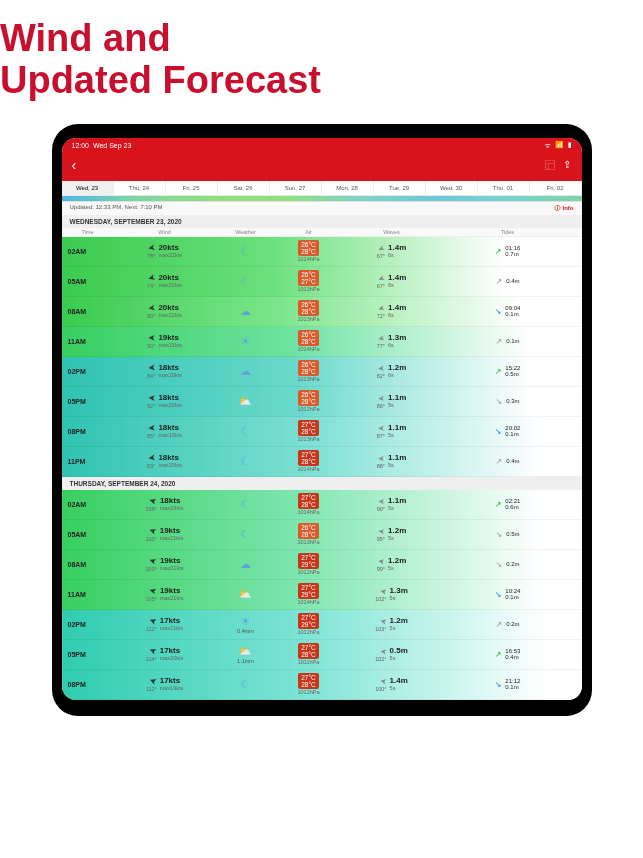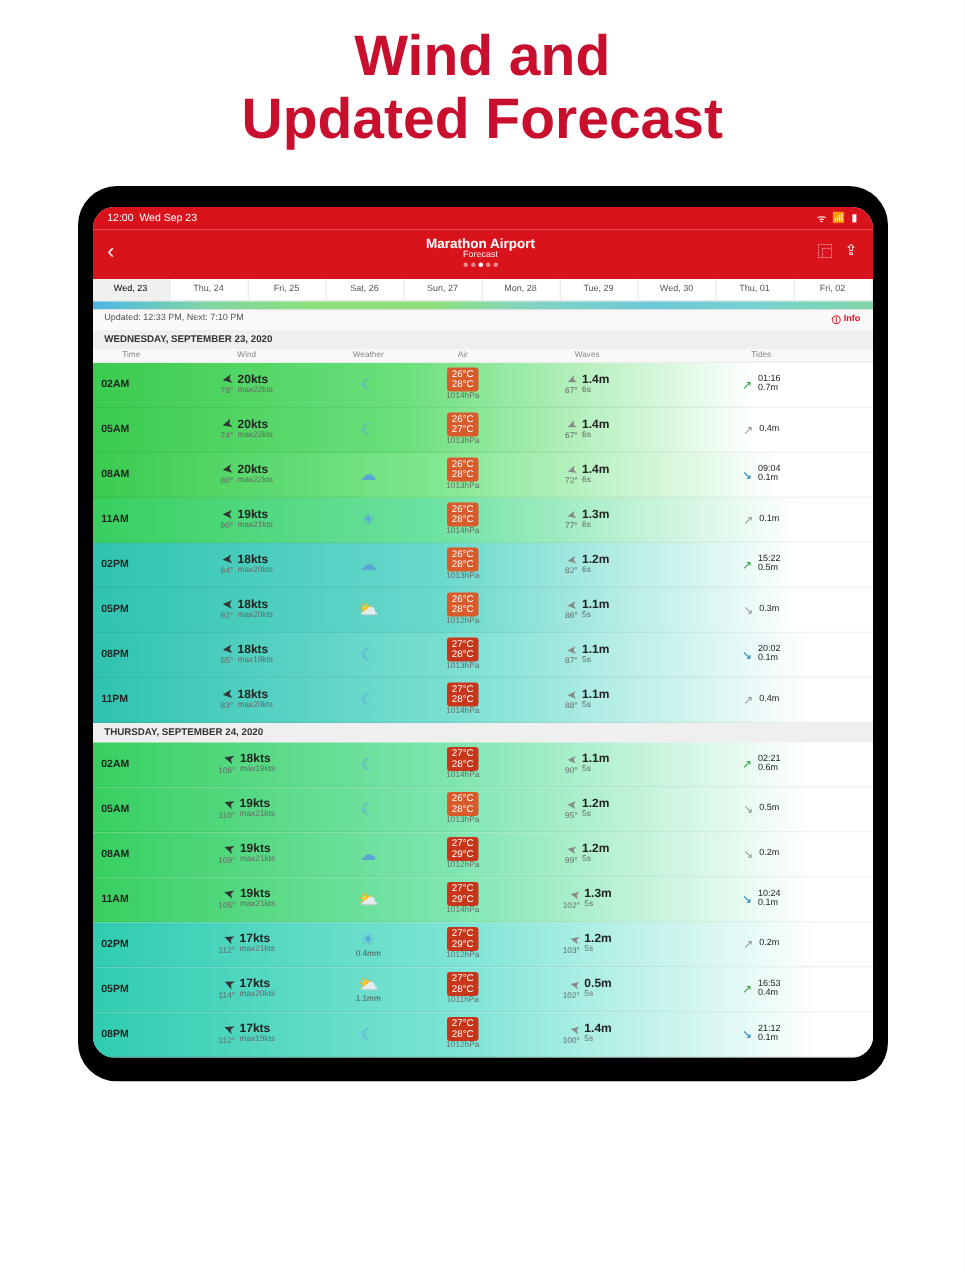--- a/index.html
+++ b/index.html
@@ -1,17 +1,17 @@
 <!DOCTYPE html>
 <html><head>
 <meta charset="utf-8">
 <style>
 * { margin: 0; padding: 0; box-sizing: border-box; }
 body { background: #fff; font-family: -apple-system, Helvetica, Arial, sans-serif; width: 643px; }
-.headline { text-align: center; color: #c8102e; font-weight: 700; font-size: 38px; line-height: 1.1; padding: 18px 0 22px; }
+.headline { text-align: left; color: #c8102e; font-weight: 700; font-size: 38px; line-height: 1.1; padding: 18px 0 22px; }
 .tablet { width: 540px; margin: 0 auto; background: #000; border-radius: 26px; padding: 14px 10px 16px; }
 .screen { background: #f6f6f6; border-radius: 14px; overflow: hidden; font-size: 7px; color: #222; }
 .status { background: #d9131b; color: #fff; display: flex; justify-content: space-between; align-items: center; padding: 3px 10px; font-size: 7px; }
 .status .right { display: flex; gap: 4px; align-items: center; }
 .header { background: #d9131b; color: #fff; display: flex; align-items: center; justify-content: space-between; padding: 4px 10px 8px; }
 .header .title { text-align: center; flex: 1; }
 .header .title .t1 { font-size: 9px; font-weight: 600; }
 .header .title .t2 { font-size: 6px; opacity: .9; }
 .header .dots { display:flex; gap:2px; justify-content:center; margin-top:2px;}
 .header .dots span { width:3px;height:3px;border-radius:50%; background:rgba(255,255,255,.5);}
@@ -77,31 +77,20 @@
   <div><span>12:00</span>&nbsp;&nbsp;<span>Wed Sep 23</span></div>
   <div class="right">
     <span>ᯤ</span>
     <span>📶</span>
     <span>▮</span>
   </div>
 </div>
 
 <div class="header">
   <div class="back">‹</div>
-  <div class="title">
-    <div class="t1">Marathon Airport</div>
-    <div class="t2">Forecast</div>
-    <div class="dots">
-            <span></span>
-            <span></span>
-            <span class="active"></span>
-            <span></span>
-            <span></span>
-          </div>
-  </div>
   <div class="btns">
     <span>⿸</span>
     <span>⇪</span>
   </div>
 </div>
 
 <div class="daytabs" id="daytabs">
         <div class="tab active">Wed, 23</div>
         <div class="tab">Thu, 24</div>
         <div class="tab">Fri, 25</div>

